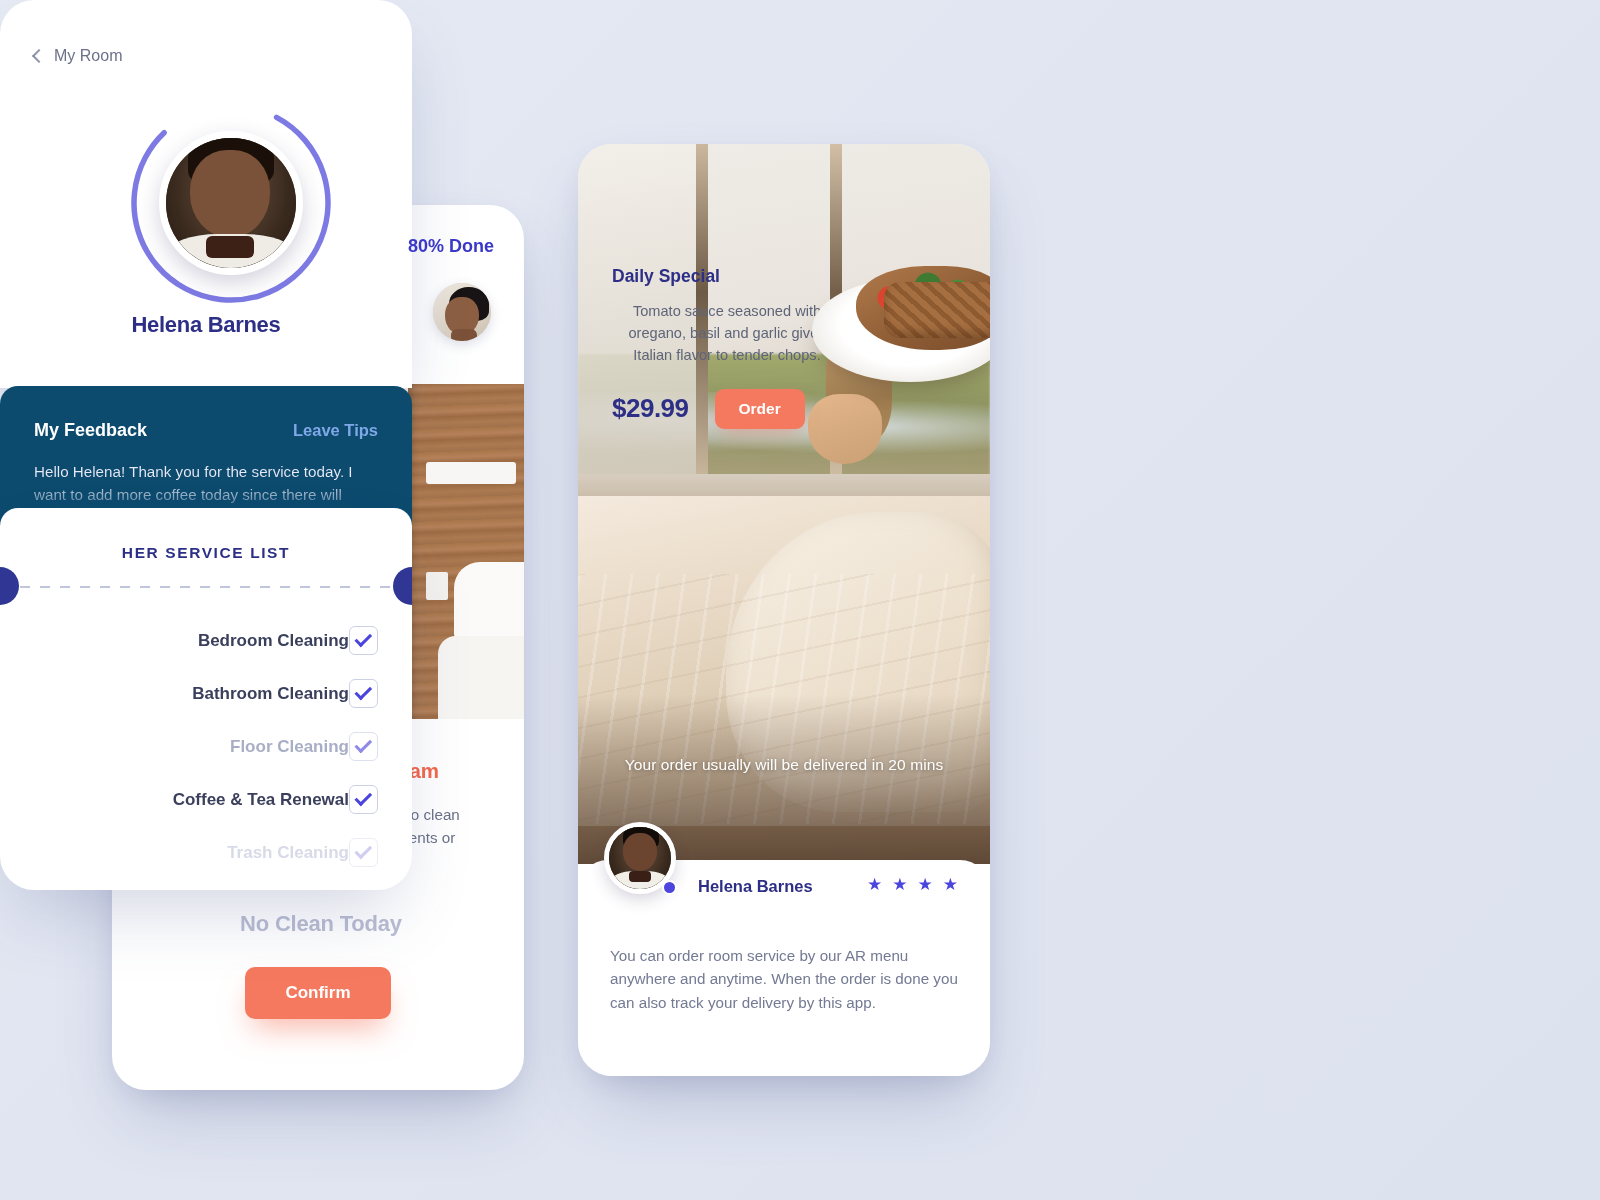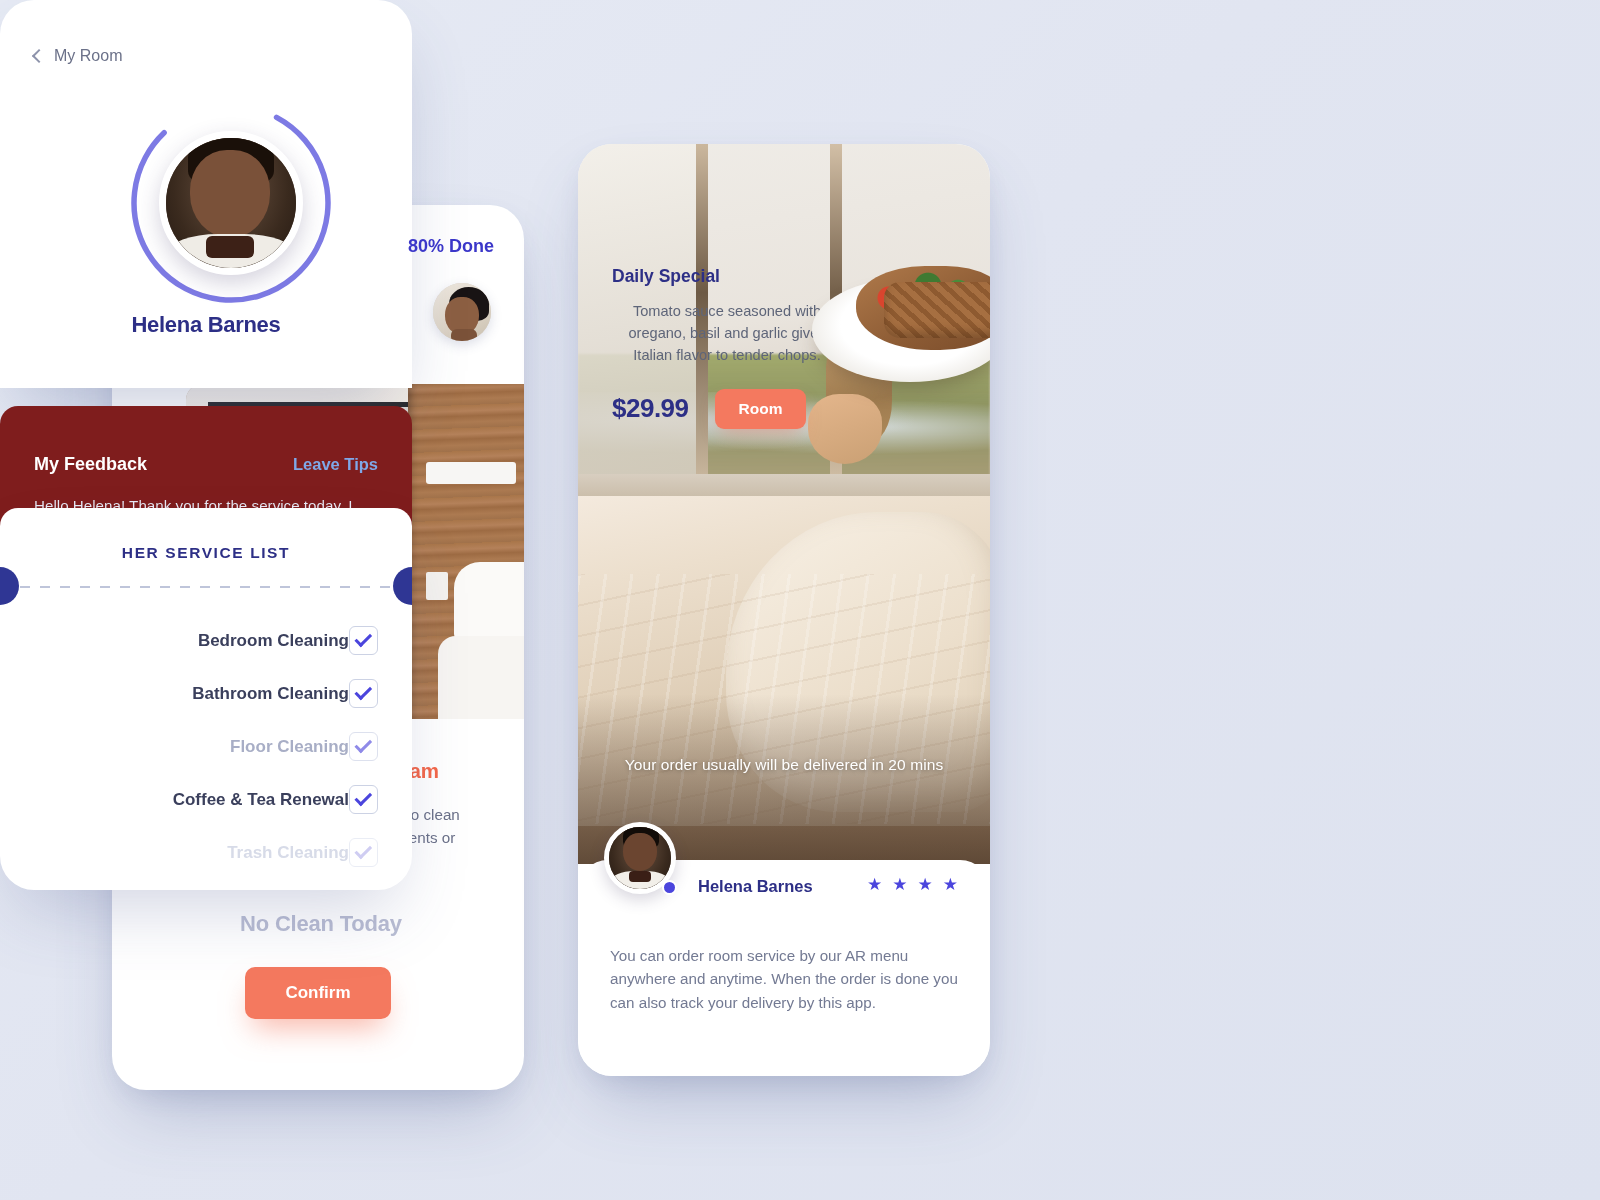--- a/index.html
+++ b/index.html
@@ -252,22 +252,22 @@
   .pct {
     position:absolute; left:282px; top:138px;
     font-size:18px; font-weight:800; color:#3b37c9; white-space:nowrap;
   }
   .c3-name {
     position:absolute; left:0; right:0; top:312px; text-align:center;
     font-size:22px; font-weight:800; color:#2d2f86; letter-spacing:-.3px;
   }
 
   .feedback {
-    position:absolute; left:0; top:406px; width:412px; height:146px;
-    background:#7f1d1d; border-radius:18px 18px 0 0; padding:48px 34px 0 34px;
+    position:absolute; left:0; top:386px; width:412px; height:146px;
+    background:#0c4a6e; border-radius:18px 18px 0 0; padding:34px 34px 0 34px;
     overflow:hidden;
   }
   .fb-head { display:flex; justify-content:space-between; align-items:baseline; }
   .fb-title { color:#fff; font-size:18px; font-weight:800; }
   .fb-tips { color:#7fa8e8; font-size:16.5px; font-weight:800; cursor:pointer;margin-left:48px; }
   .fb-text {
     margin-top:20px; font-size:15.2px; line-height:1.5;
     background: linear-gradient(180deg,#e8eaf6 0%, #e8eaf6 42%, rgba(232,234,246,.30) 100%);
     -webkit-background-clip: text; background-clip: text; color: transparent;
   }
@@ -395,21 +395,21 @@
     <div class="hero-duvet"></div>
     <div class="hero-wrinkle"></div>
     <div class="hero-shade"></div>
   </div>
 
   <div class="special">
     <div class="special-title">Daily Special</div>
     <div class="special-desc">Tomato sauce seasoned with oregano, basil and garlic gives Italian flavor to tender chops.</div>
     <div class="price-row">
       <div class="price">$29.99</div>
-      <button class="order-btn">Room</button>
+      <button class="order-btn">Order</button>
     </div>
   </div>
 
   <div class="plate">
     <div class="plate-dish"></div>
     <div class="plate-food"></div>
     <div class="plate-meat"></div>
   </div>
 
   <div class="delivery-note">Your order usually will be delivered in 20 mins</div>

